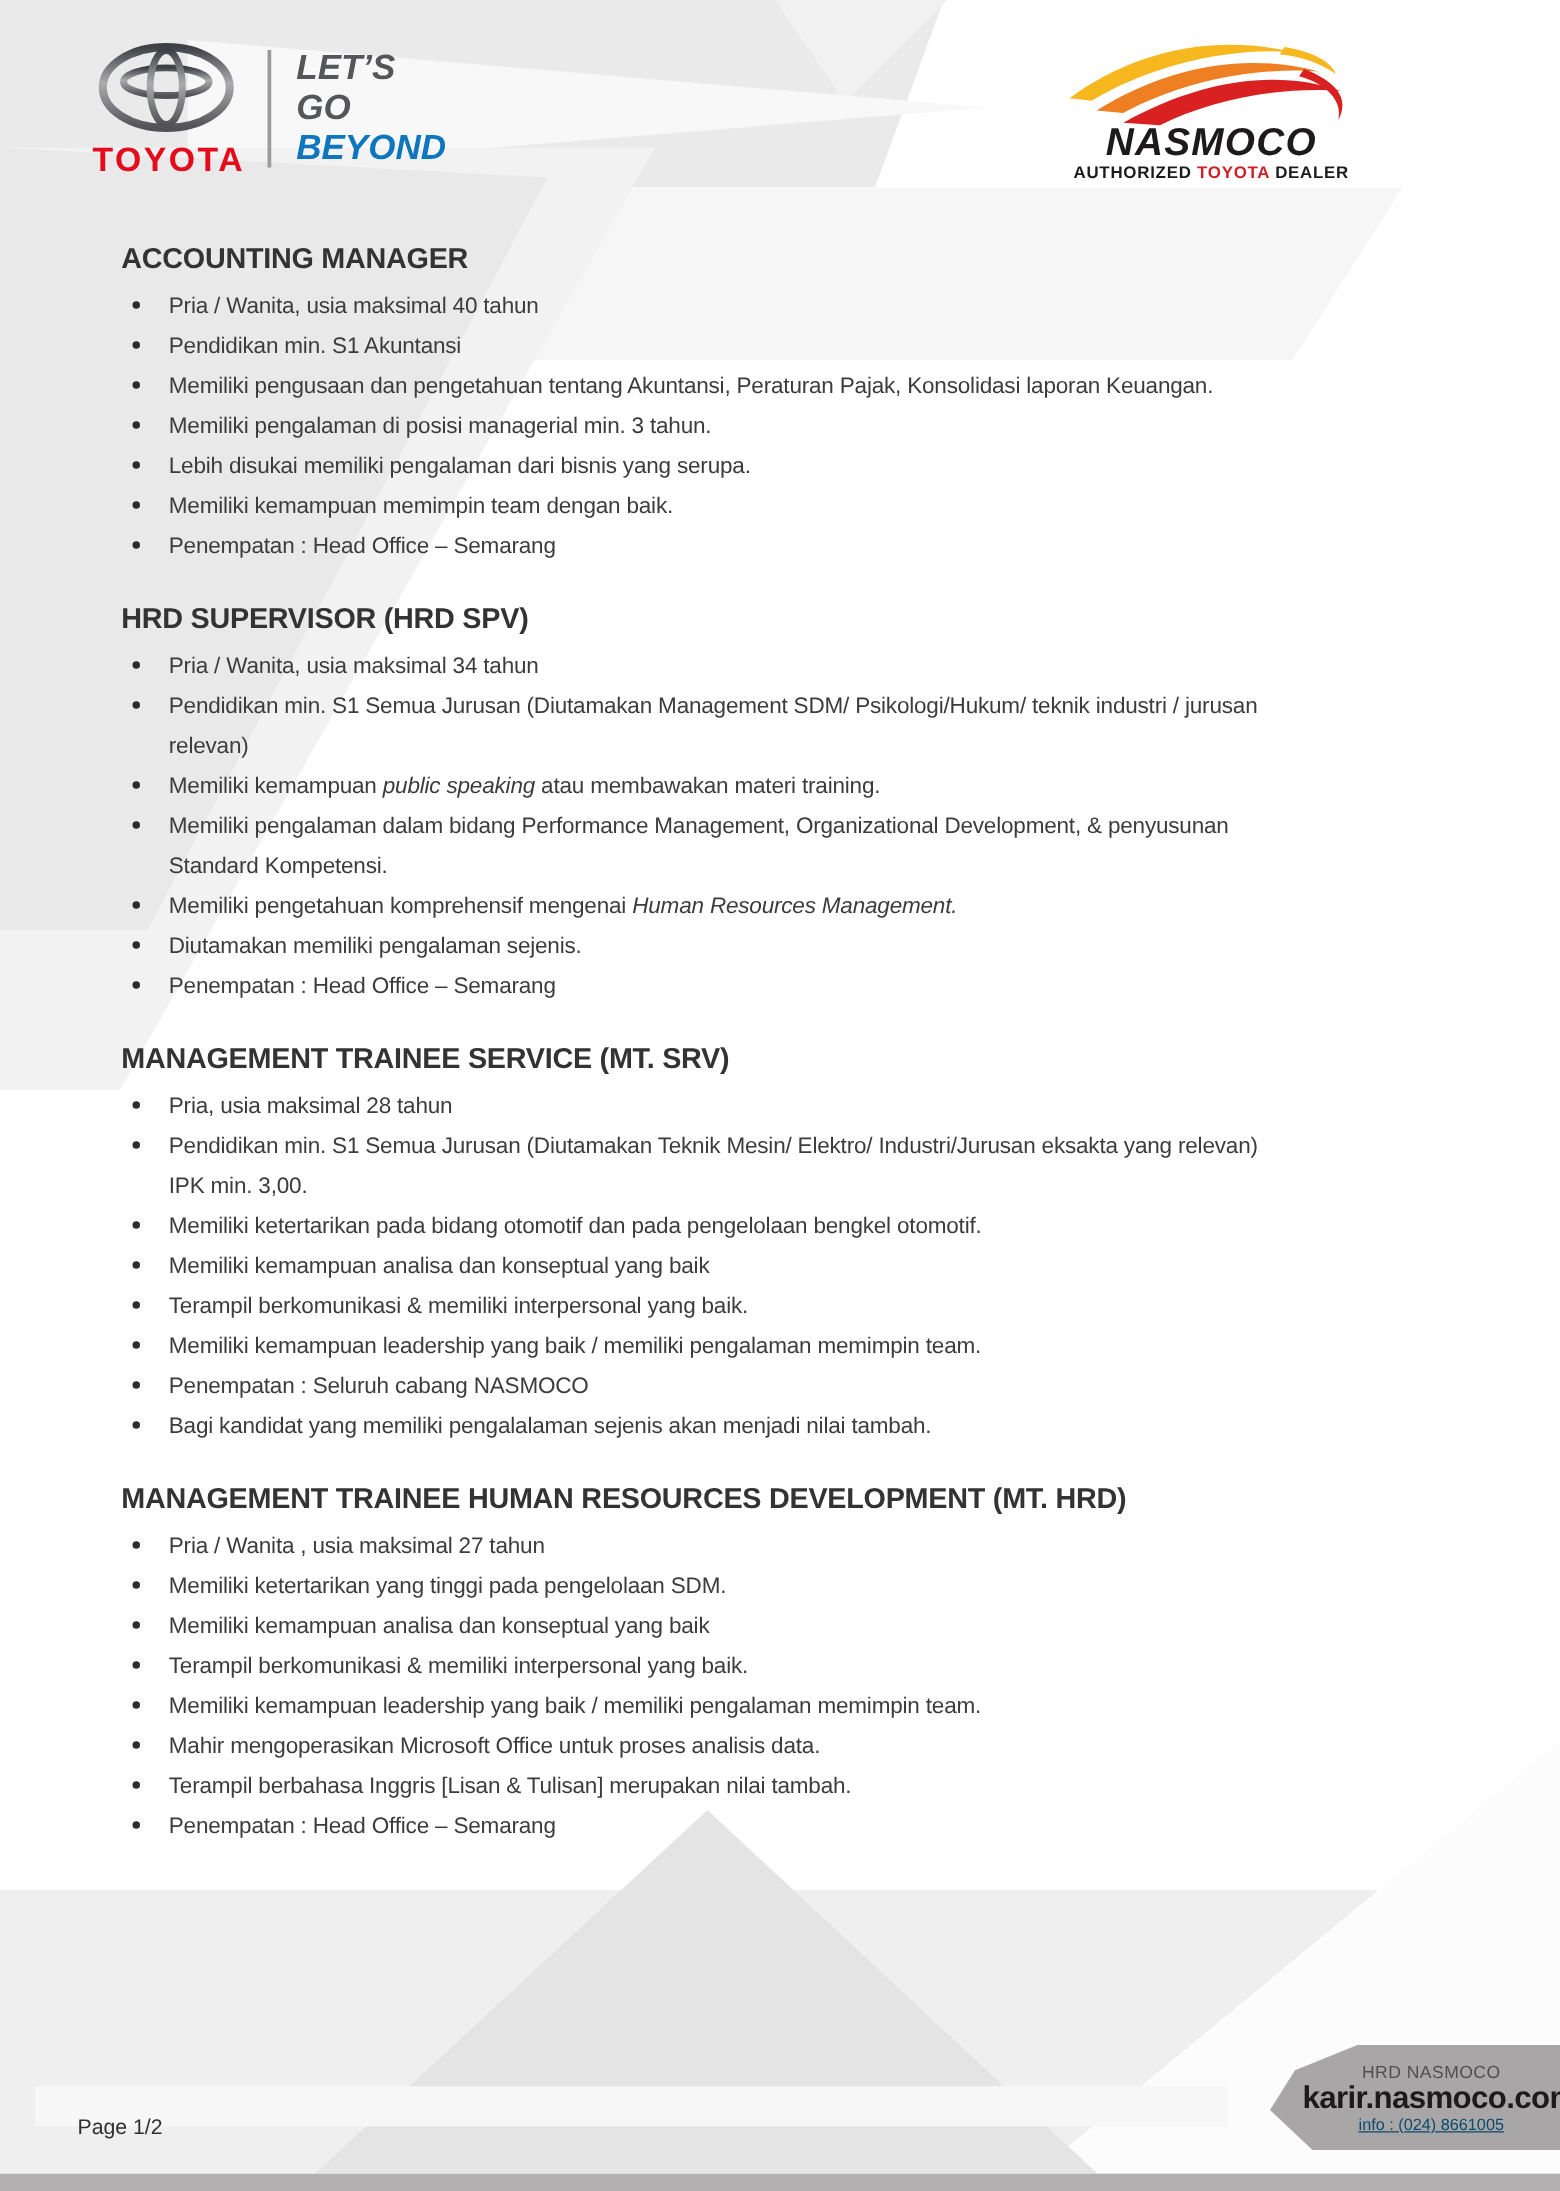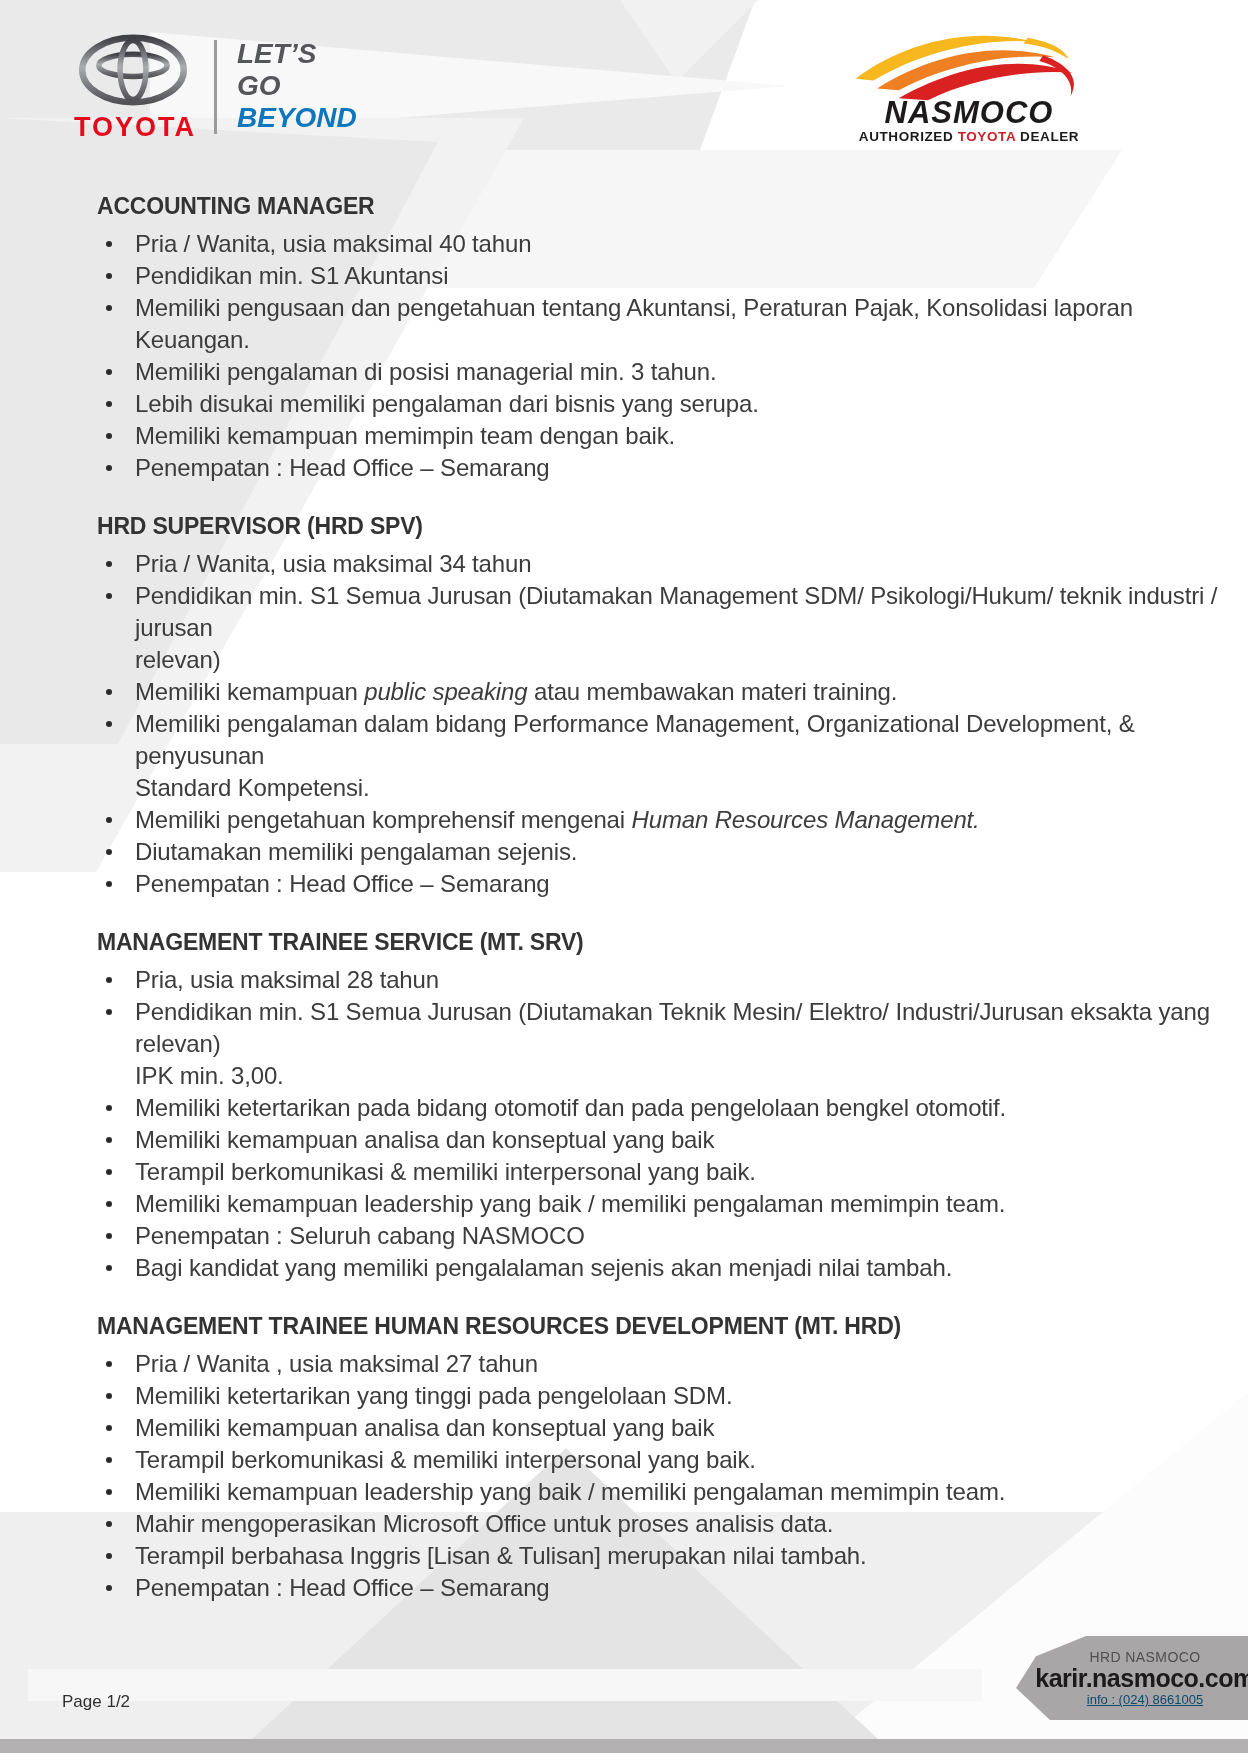--- a/index.html
+++ b/index.html
@@ -33,32 +33,32 @@
   .nasmoco-word{font-size:31px;line-height:30px;font-weight:bold;font-style:italic;letter-spacing:1px;color:var(--nasmoco-black,#1c1a1a);margin-top:-12px;}
   .nasmoco-sub{font-size:13.5px;font-weight:bold;color:var(--nasmoco-black,#1c1a1a);letter-spacing:0.6px;margin-top:1px;}
   .nasmoco-sub .red{color:var(--nasmoco-red,#cd2027);}
 
   
   .content{position:absolute;left:73px;top:190px;width:1128px;z-index:2;margin-left:24px;}
   .job-section{margin:0;}
   .job-section + .job-section{margin-top:26px;}
   .job-section h2{margin:0 0 5px 0;font-size:23px;line-height:33px;font-weight:bold;color:var(--heading,#333333);letter-spacing:-0.2px;}
   .job-section ul{list-style:none;margin:0;padding:0;}
-  .job-section li{display:flex;font-size:24px;line-height:32px;color:var(--text,#3c3c3c);letter-spacing:-0.15px;}
+  .job-section li{display:flex;font-size:18px;line-height:32px;color:var(--text,#3c3c3c);letter-spacing:-0.15px;}
   .dot{flex:0 0 38px;position:relative;}
   .dot::before{content:"";position:absolute;left:9px;top:13px;width:6px;height:6px;border-radius:50%;background:#2b2b2b;}
   .txt{flex:1 1 auto;}
   .it{font-style:italic;}
 
   
   .page-label{position:absolute;left:62px;top:1692px;font-size:17px;color:#2f2f2f;z-index:2;}
   .badge{
     position:absolute;right:0;top:1636px;width:232px;height:84px;background:var(--badge-bg,#a8a6a6);z-index:3;
     clip-path:polygon(70px 0,100% 0,100% 100%,34px 100%,0 62%,20px 24%);
-    display:flex;flex-direction:column;justify-content:center;align-items:center;
+    display:flex;flex-direction:column;justify-content:center;
     padding-left:26px;box-sizing:border-box;text-align:center;
   }
   .badge .dept{font-size:14px;color:#504e4e;letter-spacing:0.4px;}
   .badge .site{font-size:25px;font-weight:bold;color:#1c1a1a;line-height:27px;letter-spacing:-0.5px;}
   .badge .info{font-size:13px;color:#0c4a6e;text-decoration:underline;}
 </style>
 </head>
 <body>
 
 <div class="page">

